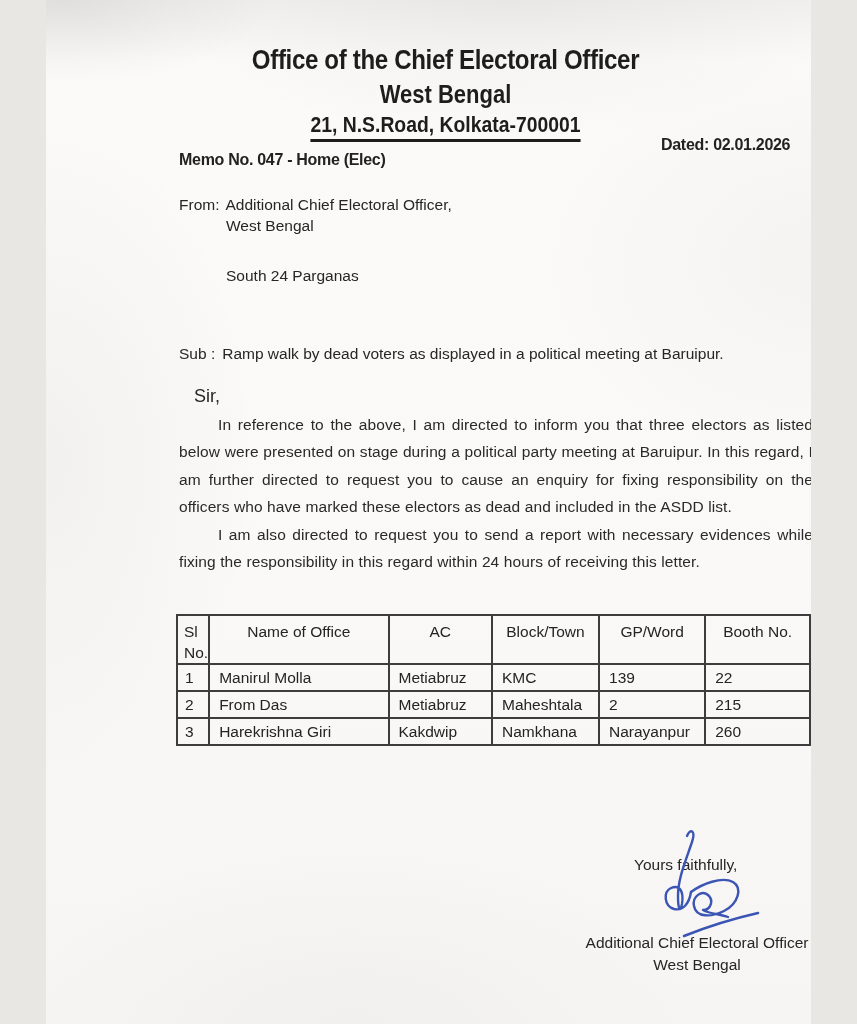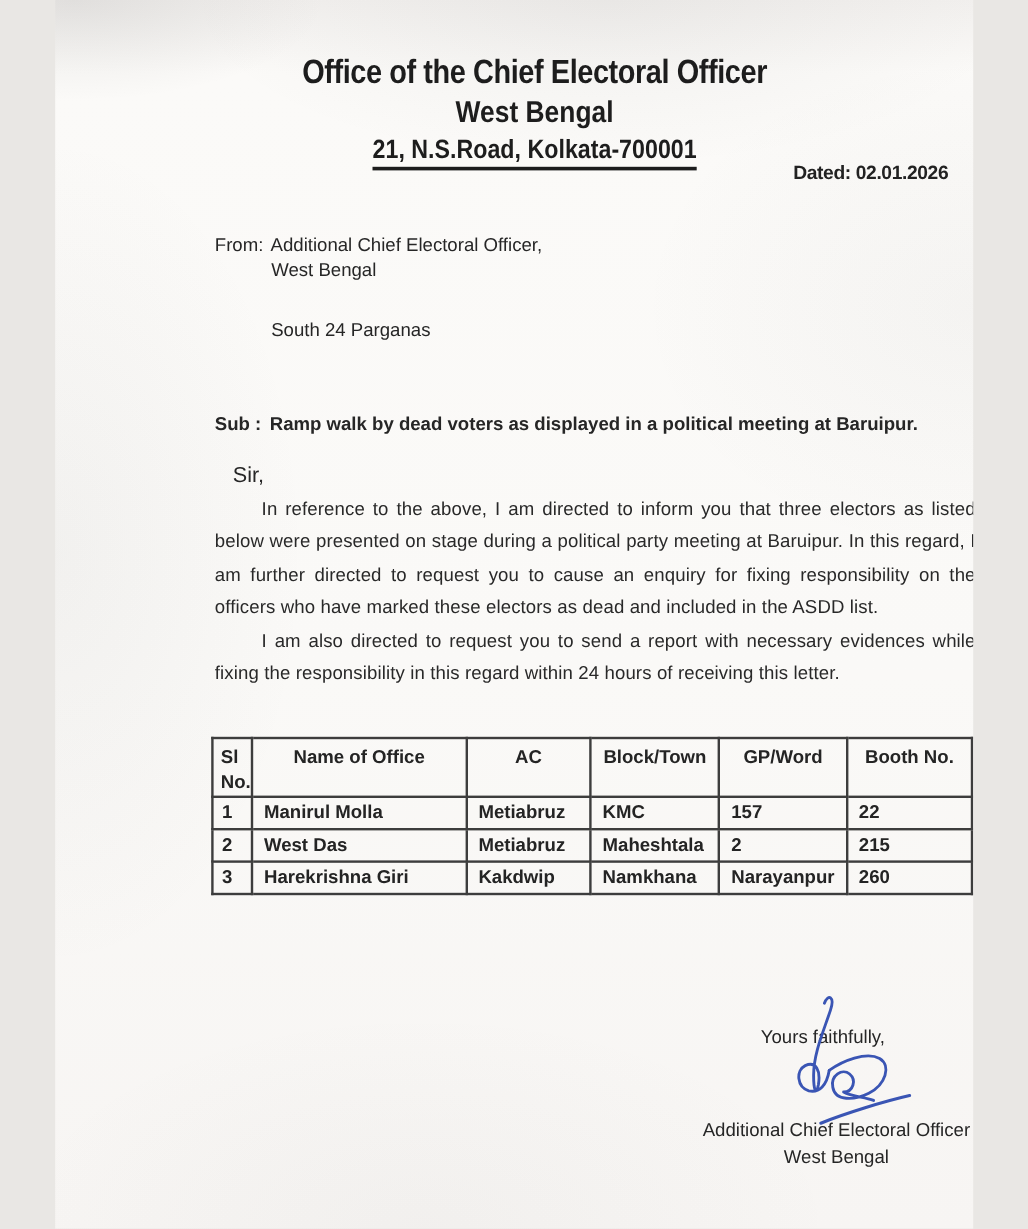--- a/index.html
+++ b/index.html
@@ -47,34 +47,34 @@
 
   
   .from-block { left: 133px; top: 194px; font-size: 15.5px; line-height: 21px; }
   .to-block   { left: 133px; top: 266px; font-size: 15.5px; line-height: 20px; }
   .addr-label { margin-right: 6px; }
   .to-label   { display: inline-block; width: 30px; }
   .to-colon   { margin-right: 9px; }
   .indent2    { margin-left: 47px; }
 
   
-  .subject    { left: 133px; top: 345px; font-size: 15.5px; font-weight: bold; }
+  .subject    { left: 133px; top: 345px; font-size: 15.5px; }
   .subject .subj-label { margin-right: 7px; }
   .salutation { left: 148px; top: 386px; font-size: 18px; }
 
   
   .body-text { left: 133px; top: 411px; width: 634px; font-size: 15.5px; line-height: 27.4px; color: #292929; }
   .body-text p { text-align: justify; text-indent: 39px; margin: 0; letter-spacing: 0.1px; }
 
   
   .electors-table-wrap { left: 130px; top: 614px; }
   table.electors { border-collapse: collapse; table-layout: fixed; background: transparent; }
   table.electors th, table.electors td {
     border: 2px solid #3d3d3d;
-    font-weight: bold;
+    font-weight: normal;
     font-size: 15.5px;
     color: #242424;
     overflow: hidden;
   }
   table.electors th {
     height: 46px; vertical-align: top; padding-top: 5px; text-align: center; line-height: 21px;
   }
   table.electors th.col-sl { text-align: left; padding-left: 6px; }
   table.electors td { height: 27px; padding: 2px 2px 2px 9px; text-align: left; vertical-align: middle; }
   table.electors td.col-sl { padding-left: 7px; }
@@ -97,20 +97,21 @@
 <div class="page">
 
   <div class="abs letterhead">
     <div class="office-title">Office of the Chief Electoral Officer</div>
     <div class="state-line">West Bengal</div>
     <div class="address-line">
       <span>21, N.S.Road, Kolkata-700001</span>
     </div>
   </div>
 
+  <div class="abs memo-no">Memo No. 047 - Home (Elec)</div>
   <div class="abs date">Dated: 02.01.2026</div>
 
   <div class="abs from-block">
     <div>
       <span class="addr-label">From:</span><span>Additional Chief Electoral Officer,</span>
     </div>
     <div class="indent2">West Bengal</div>
   </div>
 
   <div class="abs to-block">
@@ -147,26 +148,26 @@
           <th>GP/Word</th>
           <th>Booth No.</th>
         </tr>
       </thead>
       <tbody>
         <tr>
           <td class="col-sl">1</td>
           <td>Manirul Molla</td>
           <td>Metiabruz</td>
           <td>KMC</td>
-          <td>157</td>
+          <td>139</td>
           <td>22</td>
         </tr>
         <tr>
           <td class="col-sl">2</td>
-          <td>West Das</td>
+          <td>From Das</td>
           <td>Metiabruz</td>
           <td>Maheshtala</td>
           <td>2</td>
           <td>215</td>
         </tr>
         <tr>
           <td class="col-sl">3</td>
           <td>Harekrishna Giri</td>
           <td>Kakdwip</td>
           <td>Namkhana</td>

